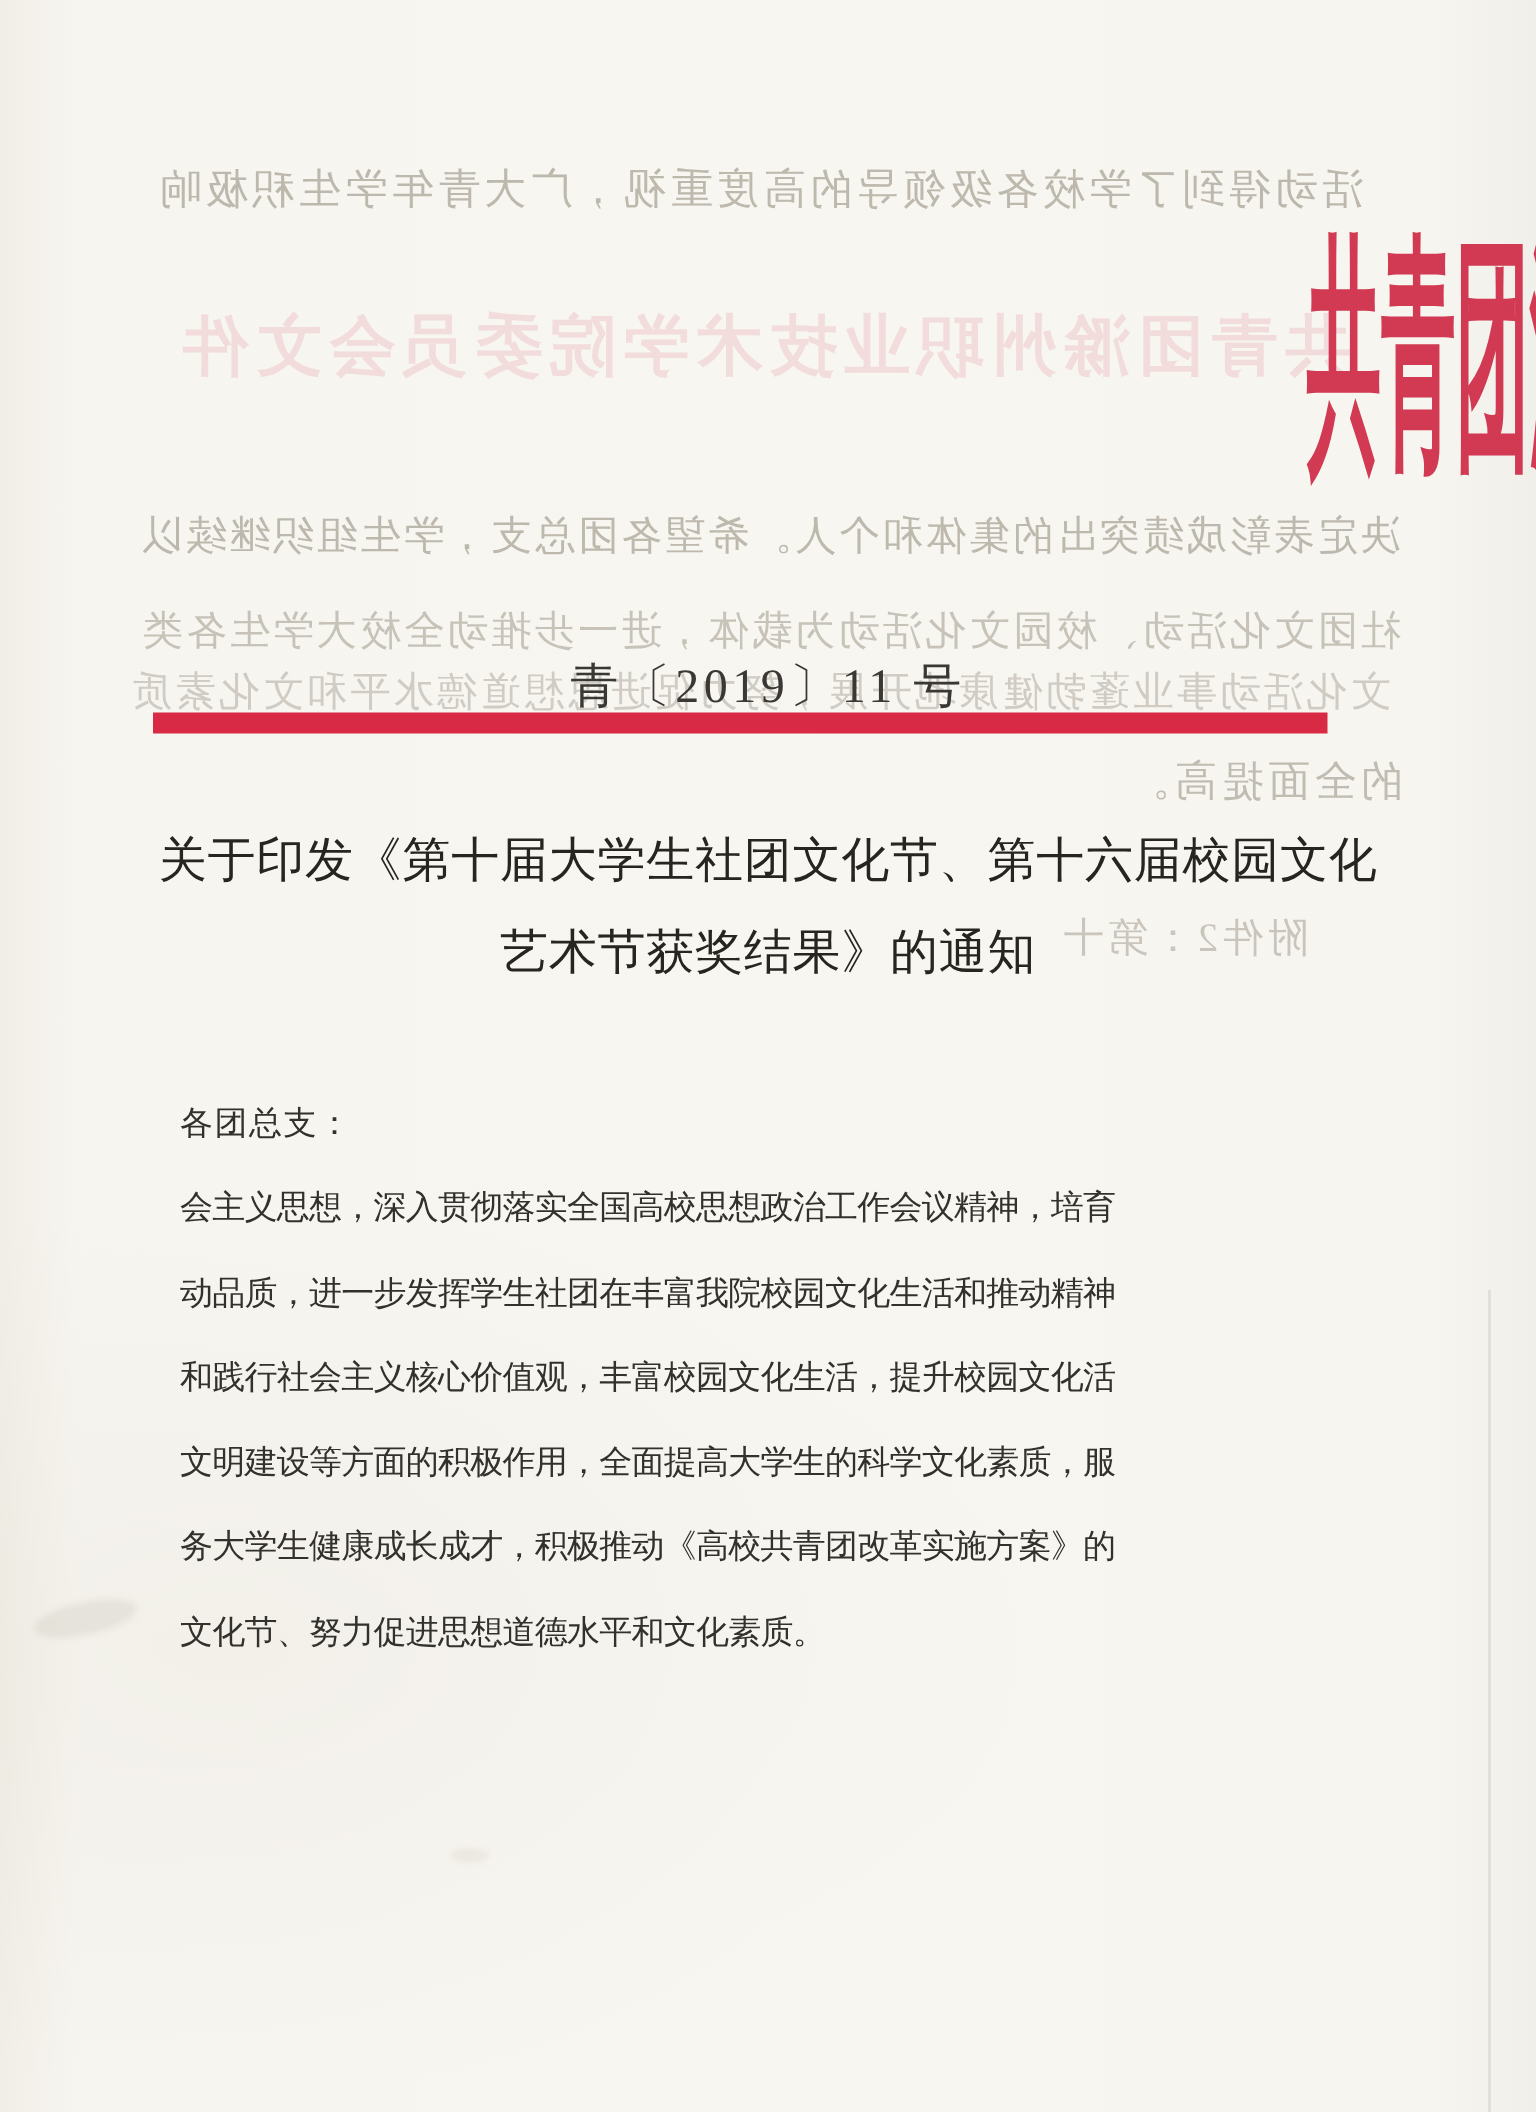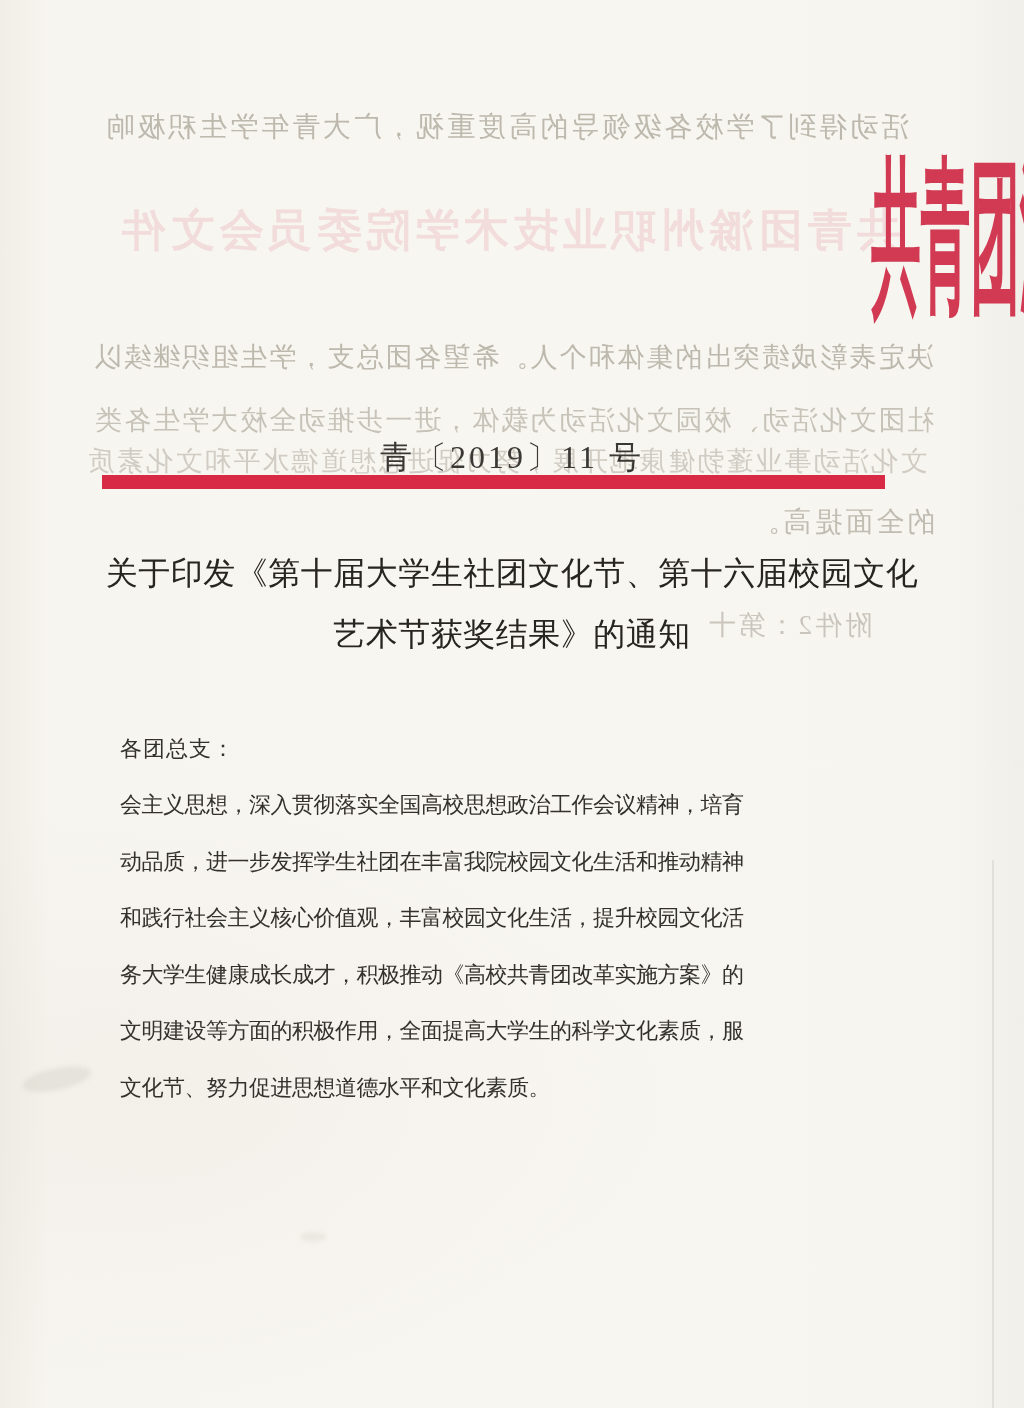--- a/index.html
+++ b/index.html
@@ -78,22 +78,22 @@
   <div class="notice-title">
     <div>关于印发《第十届大学生社团文化节、第十六届校园文化</div>
     <div>艺术节获奖结果》的通知</div>
   </div>
 
   <div class="body-block">
     <div class="salutation">各团总支：</div>
     <div class="bline">会主义思想，深入贯彻落实全国高校思想政治工作会议精神，培育</div>
     <div class="bline">动品质，进一步发挥学生社团在丰富我院校园文化生活和推动精神</div>
     <div class="bline">和践行社会主义核心价值观，丰富校园文化生活，提升校园文化活</div>
+    <div class="bline">文明建设等方面的积极作用，全面提高大学生的科学文化素质，服</div>
     <div class="bline">务大学生健康成长成才，积极推动《高校共青团改革实施方案》的</div>
-    <div class="bline">文明建设等方面的积极作用，全面提高大学生的科学文化素质，服</div>
     <div class="bline">文化节、努力促进思想道德水平和文化素质。</div>
   </div>
 
   <div class="edge-line"></div>
   <div class="smudge s1"></div>
   <div class="smudge s2"></div>
 
 </div>
 
 </body></html>

